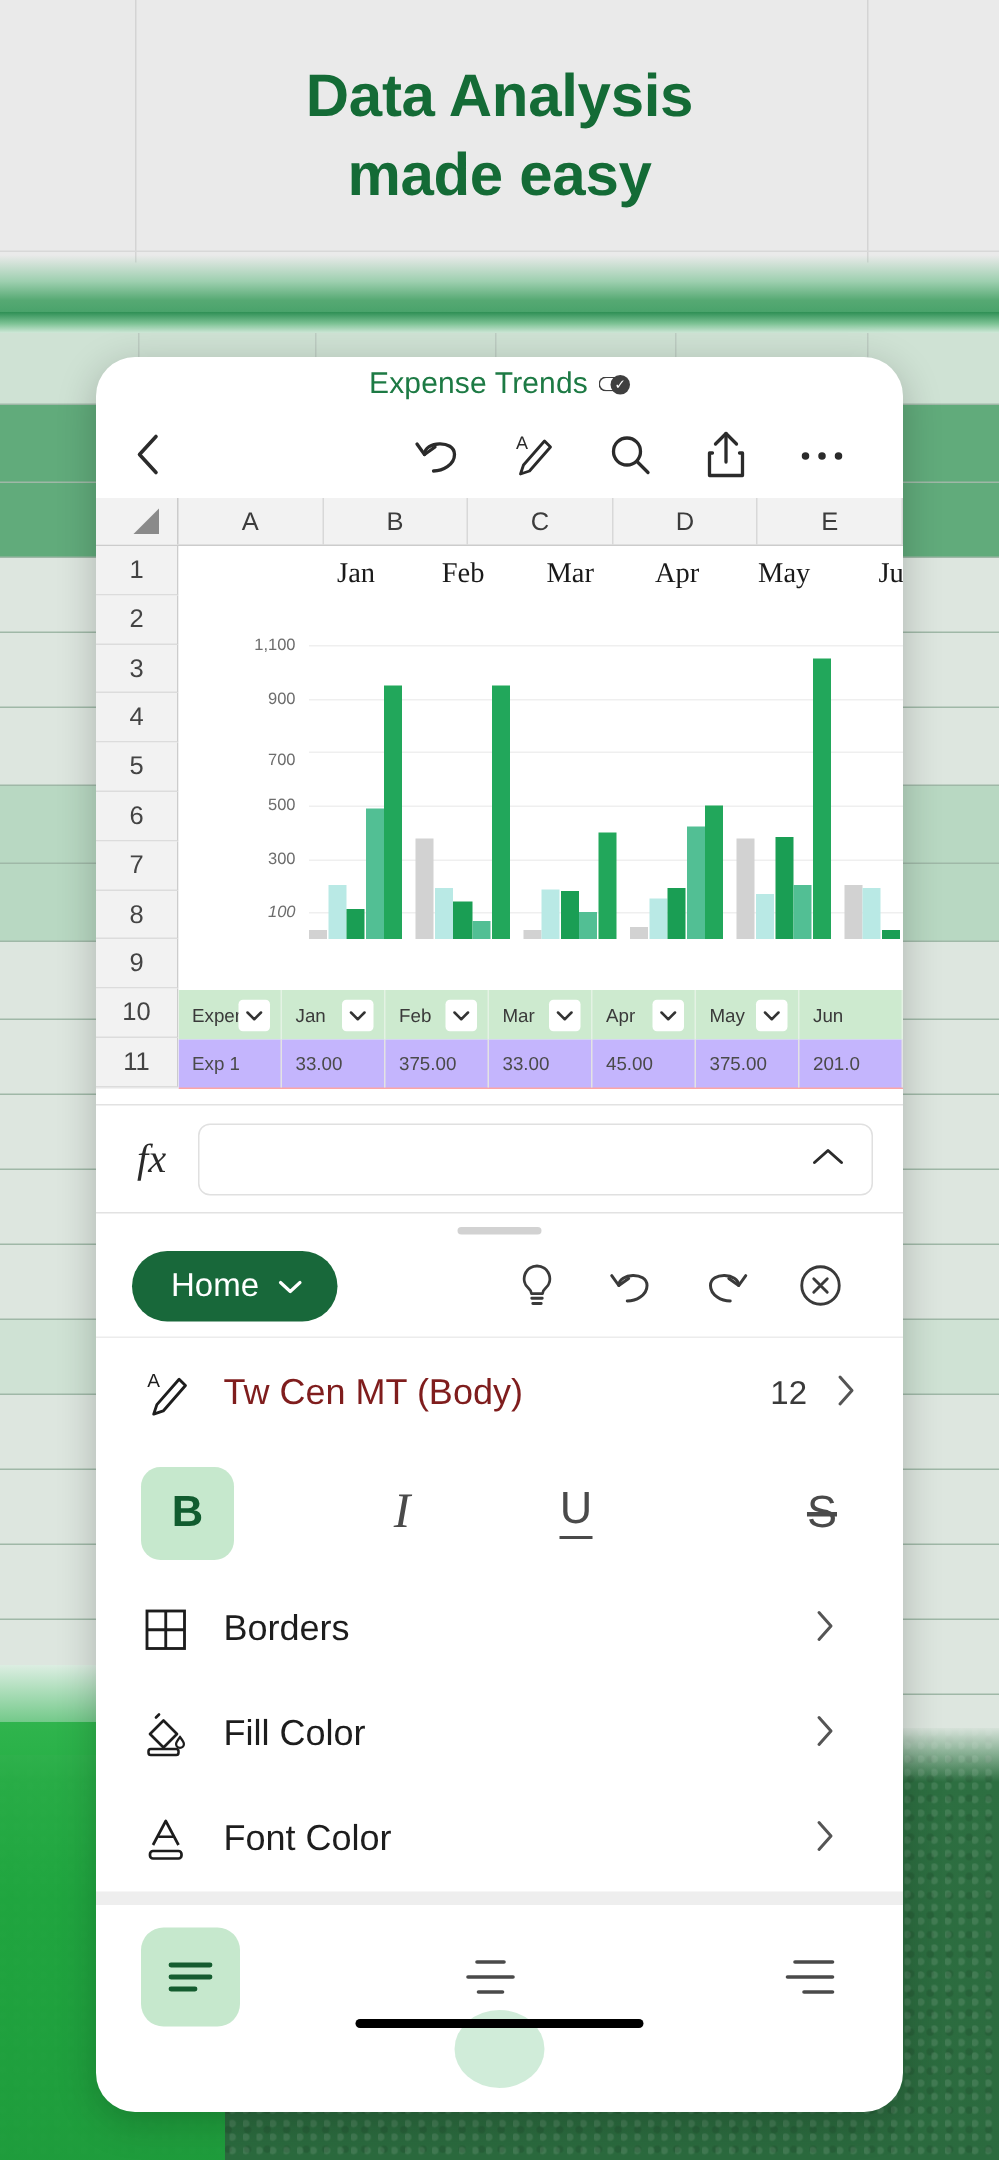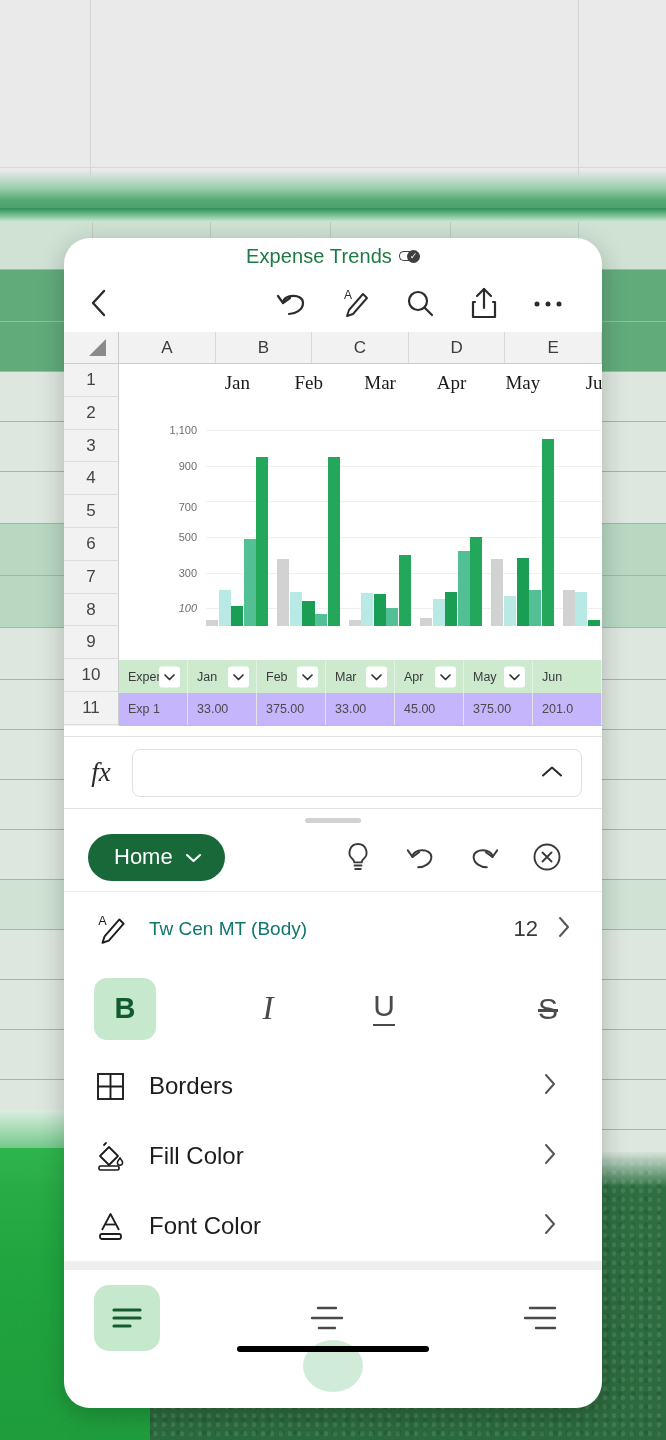--- a/index.html
+++ b/index.html
@@ -216,21 +216,21 @@
     display:flex; align-items:center; gap:11px; padding:0 22px 0 26px;
     font-size:22px;
   }
   .rb-actions { margin-left:auto; display:flex; align-items:center; gap:0; }
   .rb-actions > * { width:63px; display:flex; justify-content:center; }
 
   .rb-divider { height:1px; background:#ececec; margin:0; }
 
   .font-row { height:74px; display:flex; align-items:center; padding:0 30px; }
   .font-row .ficon { width:55px; display:flex; }
-  .font-name { font-size:19px; color:#0f766e; }
+  .font-name { font-size:24px; color:#7f1d1d; }
   .font-size { margin-left:auto; font-size:22px; color:#3a3a3a; margin-right:18px; }
 
   .bius-row { height:85px; display:flex; align-items:center; padding:0 30px; }
   .bius-row > div { flex:1; display:flex; justify-content:flex-start; }
   .bius-row > div:not(:first-child){ justify-content:center; }
   .bius-row > div:last-child{ justify-content:flex-end; padding-right:14px;}
   .bold-chip {
     width:62px; height:62px; border-radius:13px; background:#c6e8cd;
     display:flex; align-items:center; justify-content:center;
     font-size:29px; font-weight:bold; color:#115c2f;
@@ -298,20 +298,24 @@
   <div class="bg-brightgreen"></div>
 
   <div class="bg-top">
     <div class="bg-top-line-v1"></div>
     <div class="bg-top-line-v2"></div>
     <div class="bg-top-line-h"></div>
   </div>
   <div class="bg-band"></div>
   <div class="bg-band2"></div>
 
+  <div class="hero">
+    <div>Data Analysis</div>
+    <div>made easy</div>
+  </div>
 </div>
 
 <div id="phone">
 
 
   <div class="doc-title-row">
     <div class="doc-title">Expense Trends</div>
     <div class="cloud-check">
       <div class="cl"></div>
       <div class="dot">✓</div>

